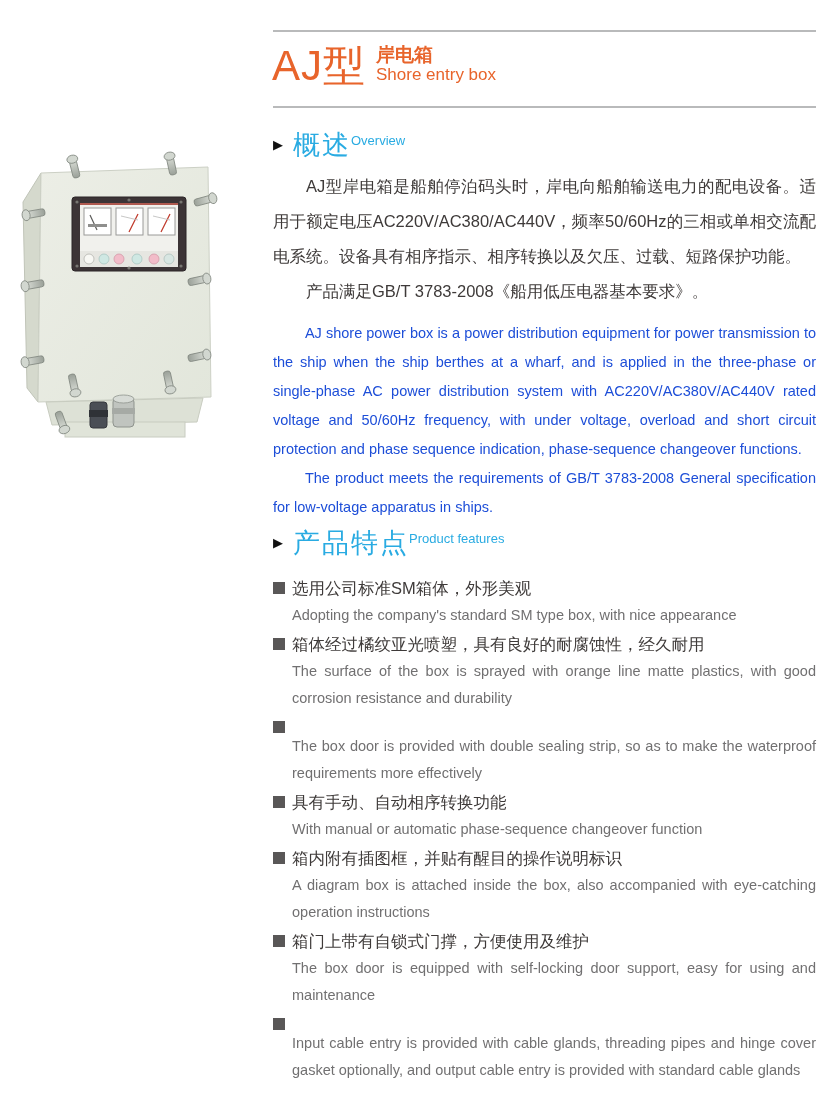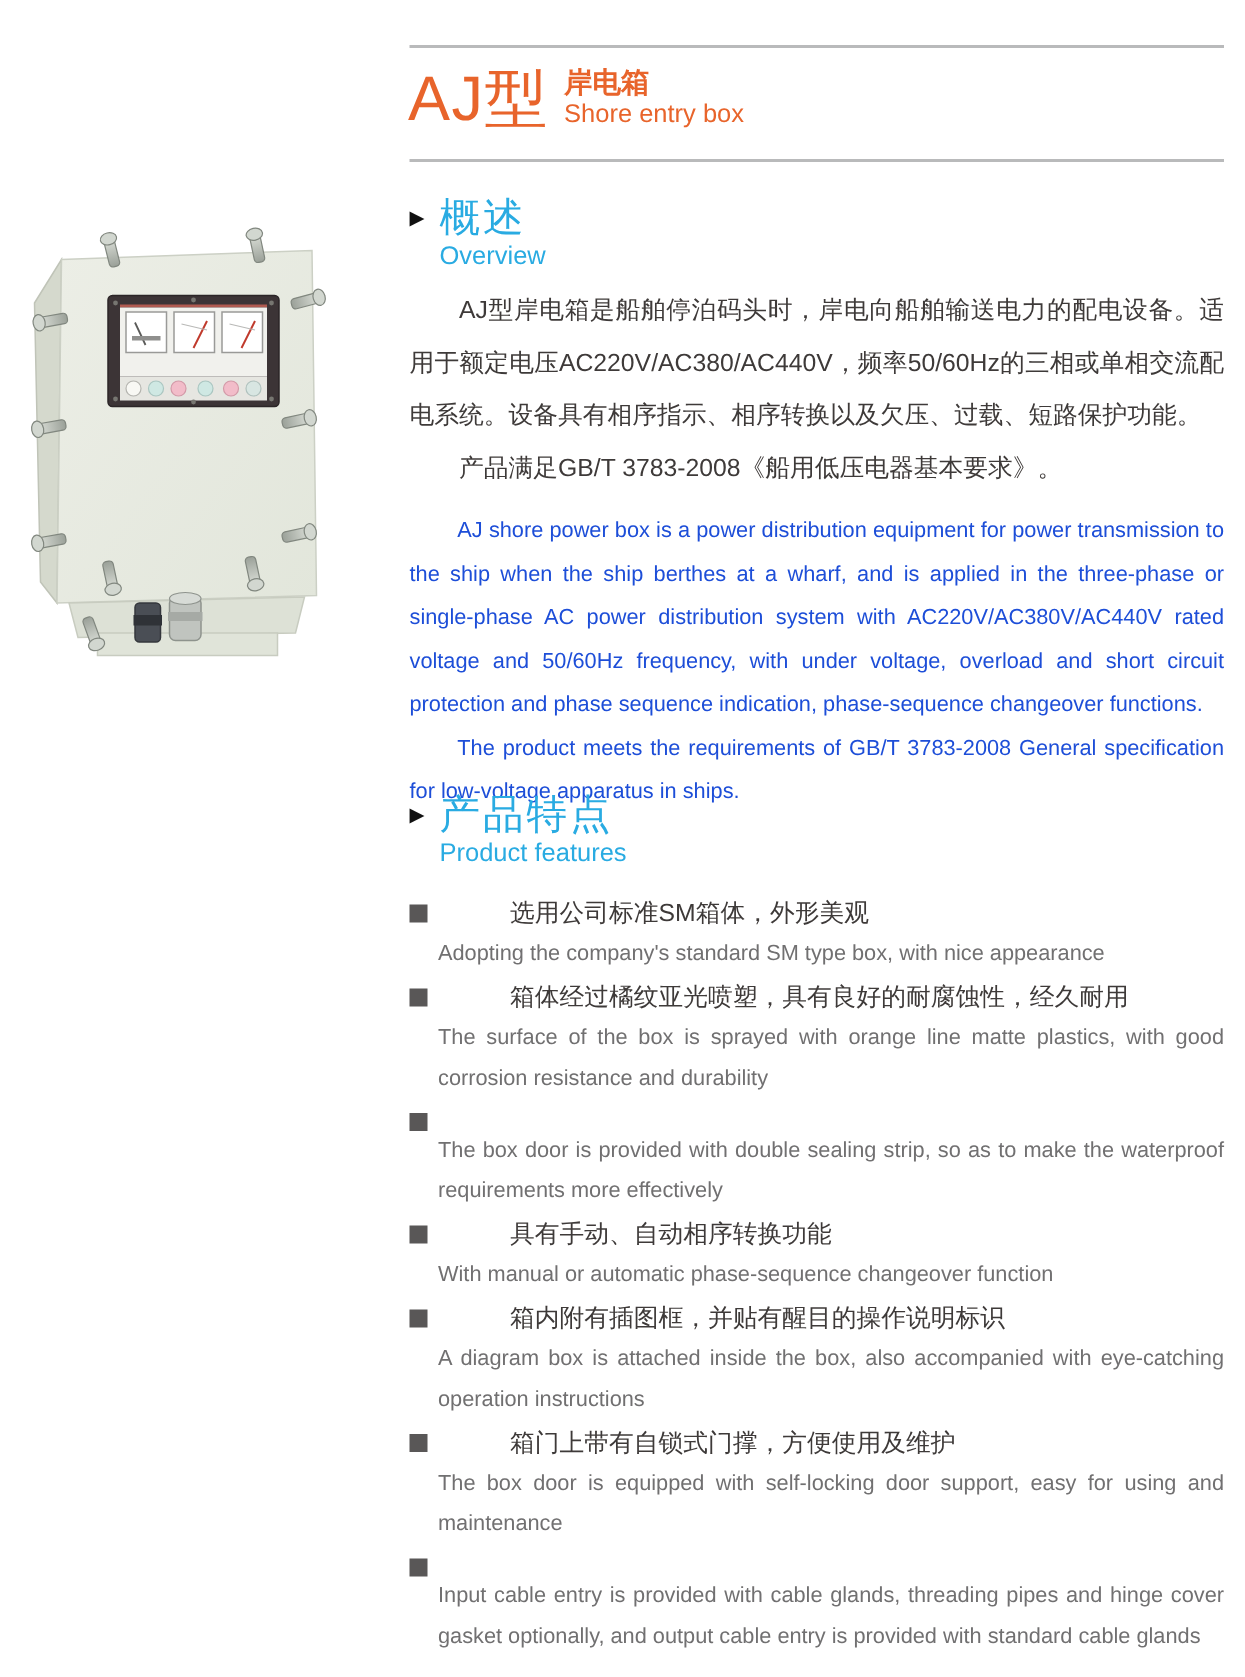--- a/index.html
+++ b/index.html
@@ -6,46 +6,46 @@
   body{
     width:830px;height:1118px;position:relative;background:#ffffff;
     font-family:"Liberation Sans","DejaVu Sans",sans-serif;
     -webkit-font-smoothing:antialiased;overflow:hidden;
   }
   .hairline{position:absolute;left:273px;width:543px;height:2px;background:#b9babb;}
   .rule-top{top:30px;}
   .rule-bottom{top:106px;}
 
   
-  .title-block{position:absolute;left:272px;top:44px;display:flex;align-items:flex-end;color:#e8642b;}
+  .title-block{position:absolute;left:272px;top:44px;display:flex;align-items:flex-start;color:#e8642b;}
   .title-model{font-size:42px;line-height:44px;font-weight:400;letter-spacing:1px;}
   .title-sub{margin-left:10px;padding-bottom:2px;display:flex;flex-direction:column;}
   .title-cn{font-size:19px;font-weight:700;line-height:21px;}
   .title-en{font-size:17px;line-height:20px;}
 
   
   .section{position:absolute;left:273px;width:543px;}
   .sec-overview{top:130px;}
   .sec-features{top:528px;}
   .sec-head{display:flex;align-items:flex-start;}
   .sec-marker{font-size:13px;color:#111111;line-height:13px;margin-top:8px;width:20px;}
-  .sec-head-text{display:flex;flex-direction:column;}
+  .sec-head-text{display:flex;}
   .sec-cn{font-size:27px;line-height:30px;color:#29abe2;letter-spacing:2px;}
-  .sec-en{font-size:17px;line-height:20px;color:#29abe2;margin-top:1px;}
+  .sec-en{font-size:13px;line-height:20px;color:#29abe2;margin-top:1px;}
 
   
   .para-cn{margin:9px 0 0 0;font-size:16.5px;line-height:35px;color:#3e3a39;text-align:justify;text-indent:2em;}
   .para-cn.second{margin-top:0;}
   .para-en{margin:10px 0 0 0;font-size:14.5px;line-height:29px;color:#1d4ed8;text-align:justify;text-indent:2.2em;}
   .para-en.second{margin-top:0;}
 
   
   .feature-list{margin-top:16px;}
   .feature-item{margin-bottom:1px;}
-  .feature-cn{display:flex;align-items:flex-start;font-size:16.5px;line-height:28px;color:#3e3a39;gap:48px;}
+  .feature-cn{display:flex;align-items:flex-start;font-size:16.5px;line-height:28px;color:#3e3a39;}
   .bullet{flex:0 0 auto;width:12px;height:12px;background:#595757;margin:8px 7px 0 0;}
   .feature-en{margin-left:19px;font-size:14.5px;line-height:27px;color:#717071;text-align:justify;}
 
   
   .photo-wrap{position:absolute;left:10px;top:140px;width:250px;height:320px;}
 </style>
 </head>
 <body>
 
 <div class="hairline rule-top"></div>

